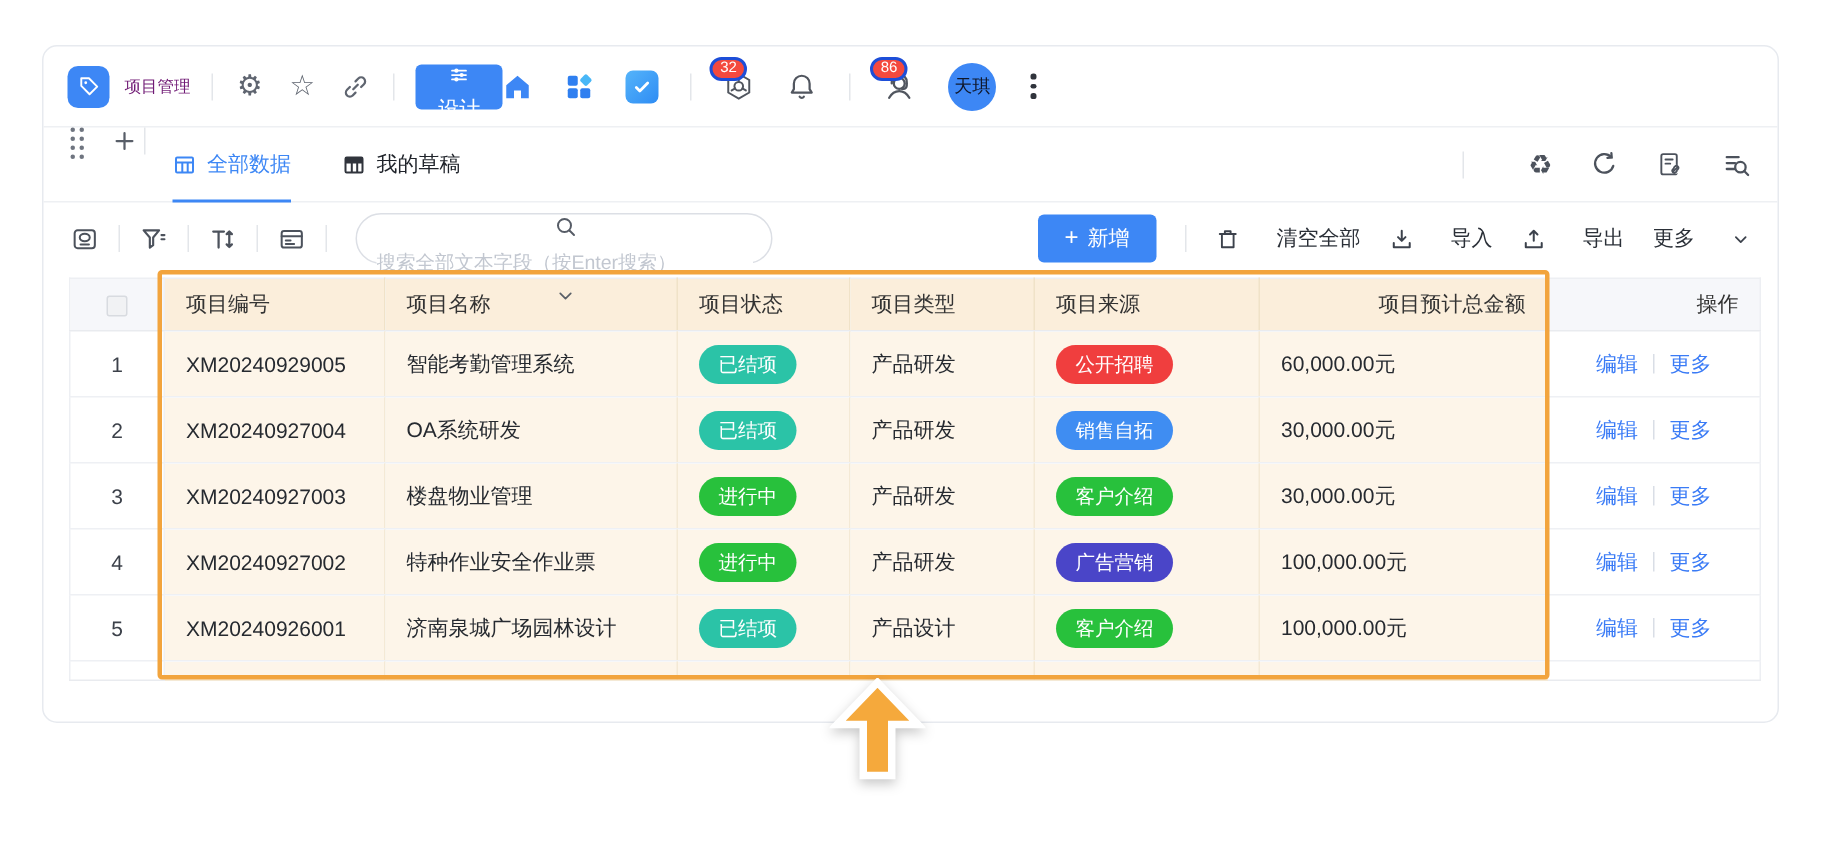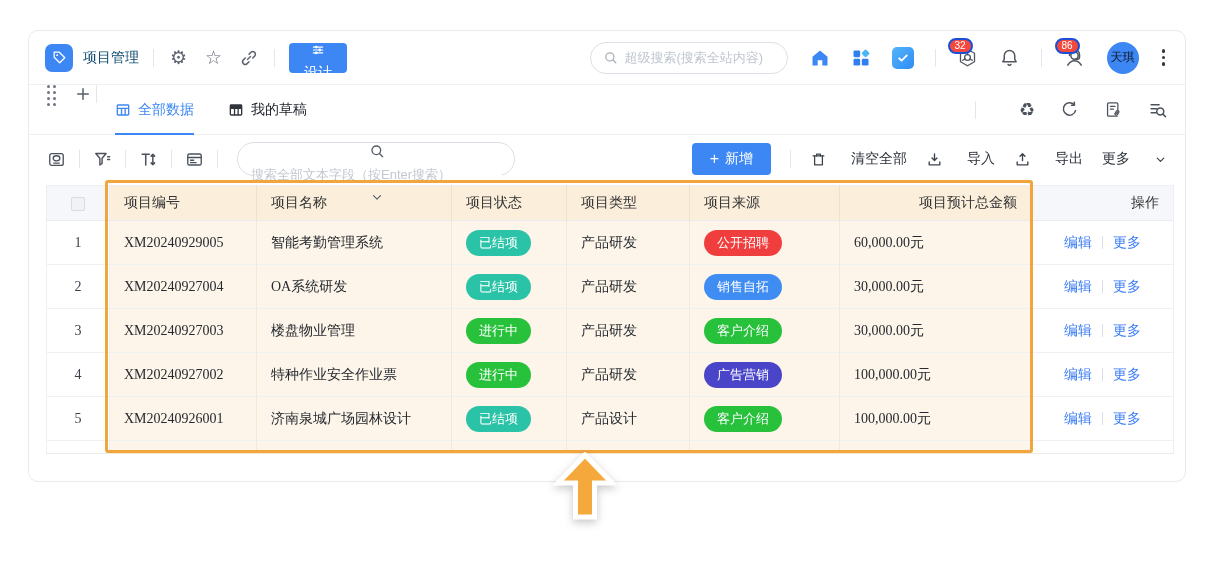--- a/index.html
+++ b/index.html
@@ -9,21 +9,21 @@
 
   
   .card { position:absolute; left:28px; top:30px; width:1158px; height:452px;
           background:#fff; border:1px solid #e7eaef; border-radius:10px; }
 
   
   .topbar { display:flex; align-items:center; height:54px; padding:0 18px 0 16px;
             border-bottom:1px solid #eef0f3; }
   .logo { width:28px; height:28px; border-radius:7px; background:#3d87f5;
           display:flex; align-items:center; justify-content:center; flex:0 0 auto; }
-  .app-title { font-size:14px; color:#0c4a6e; margin:0 14px 0 10px; }
+  .app-title { font-size:11px; color:#701a75; margin:0 14px 0 10px; }
   .vdiv { width:1px; height:18px; background:#e3e6ea; flex:0 0 auto; }
   .top-icons { display:flex; align-items:center; gap:18px; margin:0 16px; }
   .gicon { font-size:19px; color:#5f6570; line-height:1; cursor:pointer; }
   .btn-design { display:flex; align-items:center; gap:7px; height:30px; padding:0 15px;
                 background:#3d87f5; color:#ffffff; font-size:14px; border:none; border-radius:4px;
                 margin-left:14px; cursor:pointer;flex-direction:column; }
   .search-top { display:flex; align-items:center; gap:7px; margin-left:auto; margin-right:22px;
                 width:198px; height:32px; border:1px solid #dde0e6; border-radius:16px; padding:0 12px;
                 background:#fff; }
   .search-top input { border:none; outline:none; width:100%; font-size:13px; color:#333;
@@ -65,21 +65,21 @@
   .search-table input { border:none; outline:none; width:100%; font-size:13px; color:#333;
                         font-family:"Liberation Sans","DejaVu Sans",sans-serif; }
   .search-table input::placeholder { color:#c2c7d0; }
   .tb-right { margin-left:auto; display:flex; align-items:center; gap:19px; }
   .btn-add { display:flex; align-items:center; gap:6px; height:32px; padding:0 18px;
              background:#3d87f5; color:#fff; font-size:14px; border:none; border-radius:4px; cursor:pointer; }
   .tb-act { display:flex; align-items:center; gap:24px; font-size:14px; color:#2b3038; cursor:pointer; }
 
   
   .table-wrap { margin:3px 14px 0 17px; }
-  table.grid { border-collapse:collapse; table-layout:fixed; width:1127px;font-family:Liberation Serif, serif; }
+  table.grid { border-collapse:collapse; table-layout:fixed; width:1127px; }
   th,td { font-weight:400; font-size:14px; border-right:1px solid #eef0f4; overflow:hidden; white-space:nowrap; }
   thead th { height:35px; background:#f6f7fa; color:#333; text-align:left; padding:0 14px;
              border-bottom:1px solid #e9ebef; border-top:1px solid #edeff3; }
   tbody td { height:44px; padding:0 14px; border-bottom:1px solid #eef0f4; background:#fff; }
   th.in-box { background:#fbeedb; border-right-color:#f0e2c8; }
   td.in-box { background:#fdf5e9; border-right-color:#f4e9d5; }
   .col-num { text-align:center !important; color:#3c414a; border-left:1px solid #edeff3; }
   th.col-num { padding:0; }
   .amount { }
   th.amount { text-align:right; }
@@ -136,29 +136,20 @@
           <svg width="14" height="14" viewBox="0 0 24 24" fill="none" stroke="#fff" stroke-width="2" stroke-linecap="round">
               <path d="M4 7h16M4 12h16M4 17h16"></path>
               <circle cx="9" cy="7" r="2.4" fill="#fff" stroke="none"></circle>
               <circle cx="15" cy="12" r="2.4" fill="#fff" stroke="none"></circle>
               <circle cx="9" cy="17" r="2.4" fill="#fff" stroke="none"></circle>
             </svg>
         </span>
         <span>设计</span>
       </button>
 
-      <div class="search-top">
-        <span>
-          <svg width="15" height="15" viewBox="0 0 24 24" fill="none" stroke="#a9b0bb" stroke-width="2" stroke-linecap="round">
-              <circle cx="11" cy="11" r="6.5"></circle>
-              <path d="M16 16l4.5 4.5"></path>
-            </svg>
-        </span>
-        <input placeholder="超级搜索(搜索全站内容)" style="">
-      </div>
 
       <div class="right-icons">
         <span class="tool-ic">
           <svg width="20" height="20" viewBox="0 0 24 24" fill="#3d87f5">
               <path d="M12 3l9 7.6V21h-6.2v-6.2H9.2V21H3V10.6z"></path>
             </svg>
         </span>
         <span class="tool-ic">
           <svg width="20" height="20" viewBox="0 0 24 24">
               <rect x="3" y="3" width="8" height="8" rx="1.6" fill="#2f7ff0"></rect>

